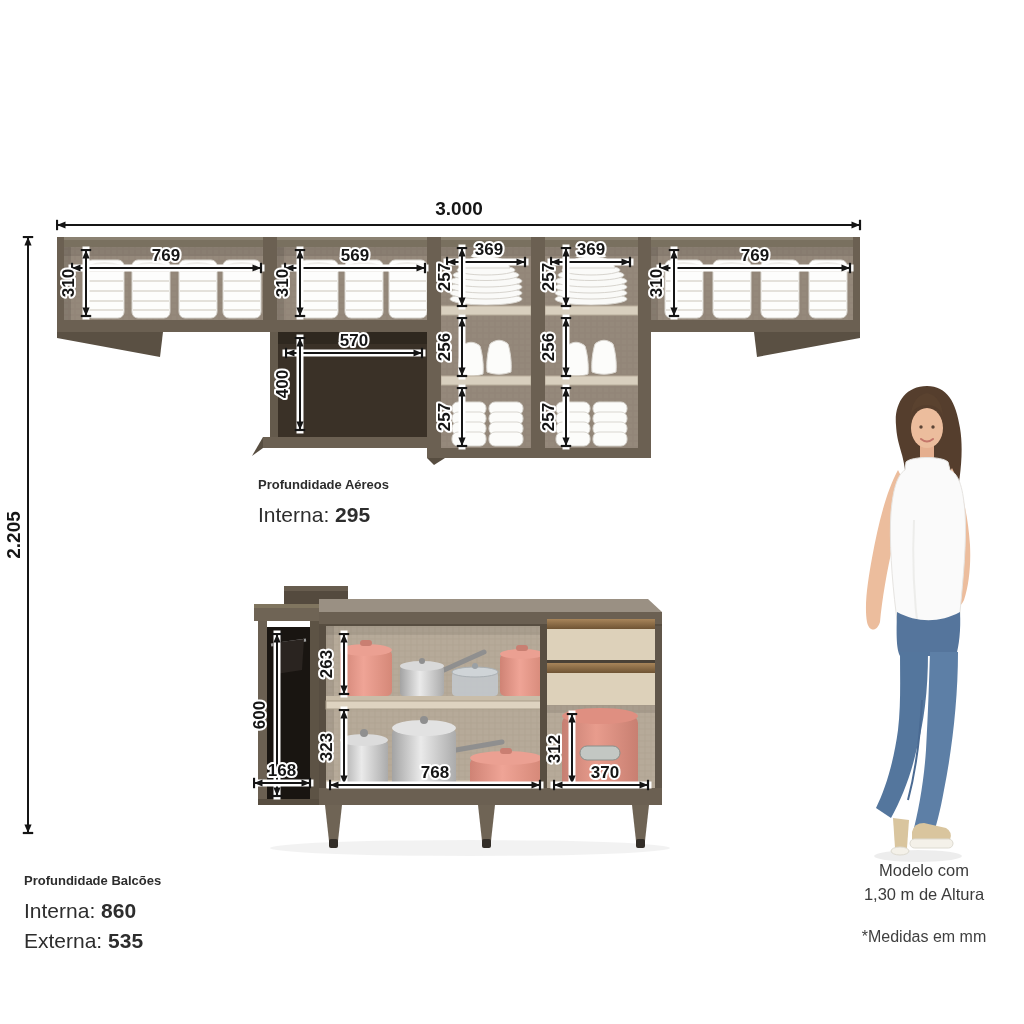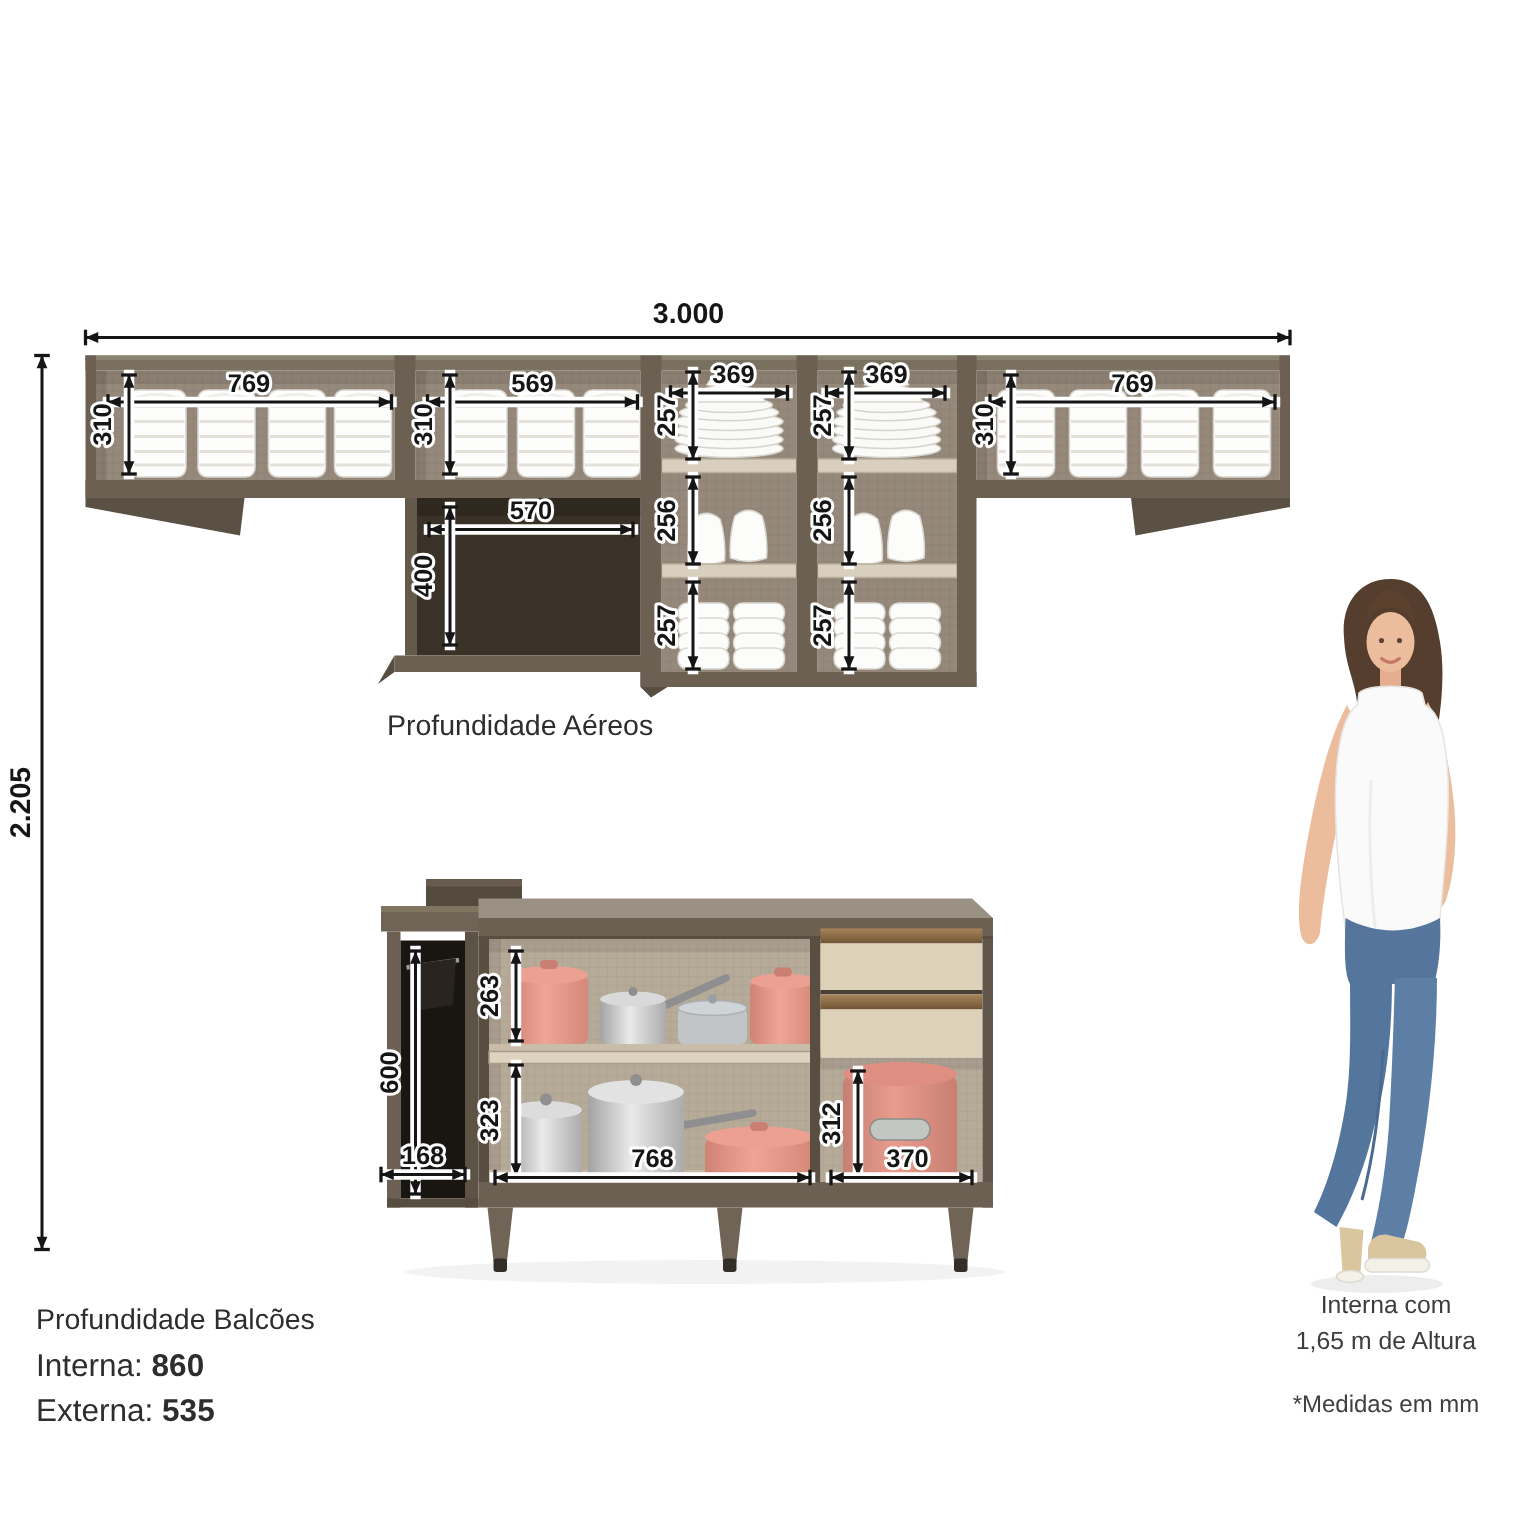--- a/index.html
+++ b/index.html
@@ -5,21 +5,21 @@
   html,body{margin:0;padding:0;background:#fff}
   #stage{position:relative;width:1024px;height:1024px;background:#ffffff;overflow:hidden;
          font-family:"Liberation Sans",sans-serif}
   #diagram{position:absolute;left:0;top:0}
   .dim{font-family:"Liberation Sans",sans-serif;font-weight:700;font-size:17px;fill:#151515;
        stroke:#ffffff;stroke-width:4px;paint-order:stroke;stroke-linejoin:round}
   .dimBig{font-family:"Liberation Sans",sans-serif;font-weight:700;font-size:19px;fill:#151515}
   .dl{stroke:#151515;stroke-width:2;fill:none}
   .dh{stroke:#ffffff;stroke-width:7;stroke-linecap:square;fill:none}
   .note{position:absolute;color:#2d2d2d}
-  .note .t{font-size:19px;line-height:30px;font-weight:400}
+  .note .t{font-size:13px;line-height:30px;font-weight:700}
   .note .l{font-size:21px;line-height:30px;font-weight:400}
   .note b{font-weight:700}
   #note-model{position:absolute;left:826px;top:858px;width:196px;text-align:center;
               font-size:16.5px;line-height:24px;color:#3c3c3c}
   #note-units{position:absolute;left:826px;top:928px;width:196px;text-align:center;
               font-size:16px;color:#404040}
 </style>
 </head>
 <body>
 
@@ -412,34 +412,38 @@
   </g>
   <g>
     <line class="dh" x1="554" y1="785" x2="648" y2="785"></line>
     <line class="dl" x1="554" y1="785" x2="648" y2="785" marker-start="url(#dc)" marker-end="url(#dc)"></line>
     <text class="dim" x="605" y="778" text-anchor="middle">370</text>
   </g>
 </svg>
 
 <div class="note" id="note-aereos" style="left:258px;top:470px">
   <div class="t">Profundidade Aéreos</div>
+  <div class="l">
+    <span>Interna:</span>
+    <b>295</b>
+  </div>
 </div>
 
 <div class="note" id="note-balcoes" style="left:24px;top:866px">
   <div class="t">Profundidade Balcões</div>
   <div class="l">
     <span>Interna:</span>
     <b>860</b>
   </div>
   <div class="l">
     <span>Externa:</span>
     <b>535</b>
   </div>
 </div>
 
 <div id="note-model">
-  <div>Interna com</div>
-  <div>1,65 m de Altura</div>
+  <div>Modelo com</div>
+  <div>1,30 m de Altura</div>
 </div>
 
 <div id="note-units">*Medidas em mm</div>
 
 </div>
 
 </body></html>

